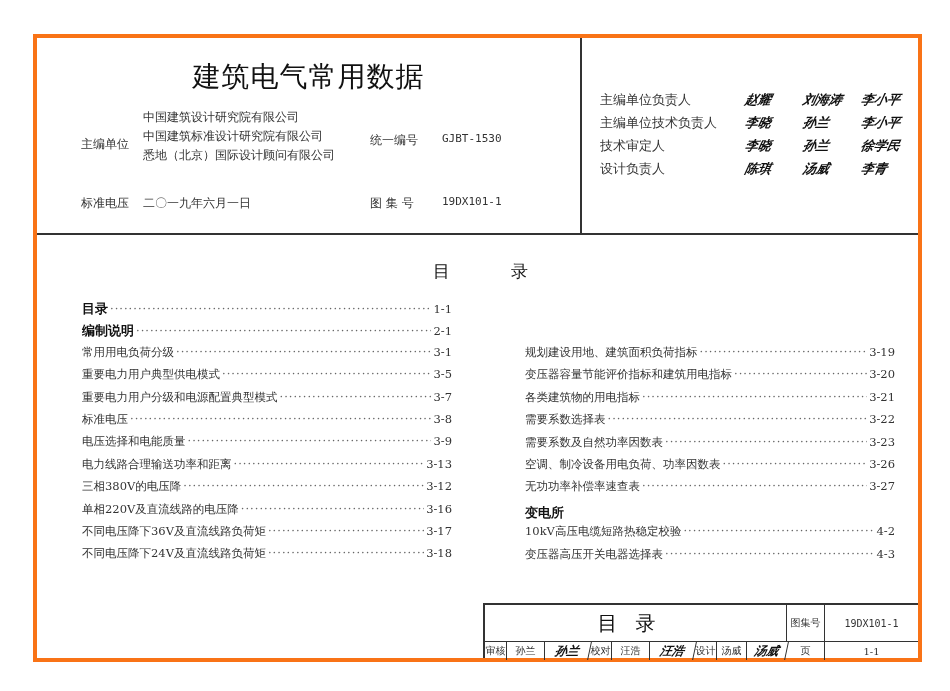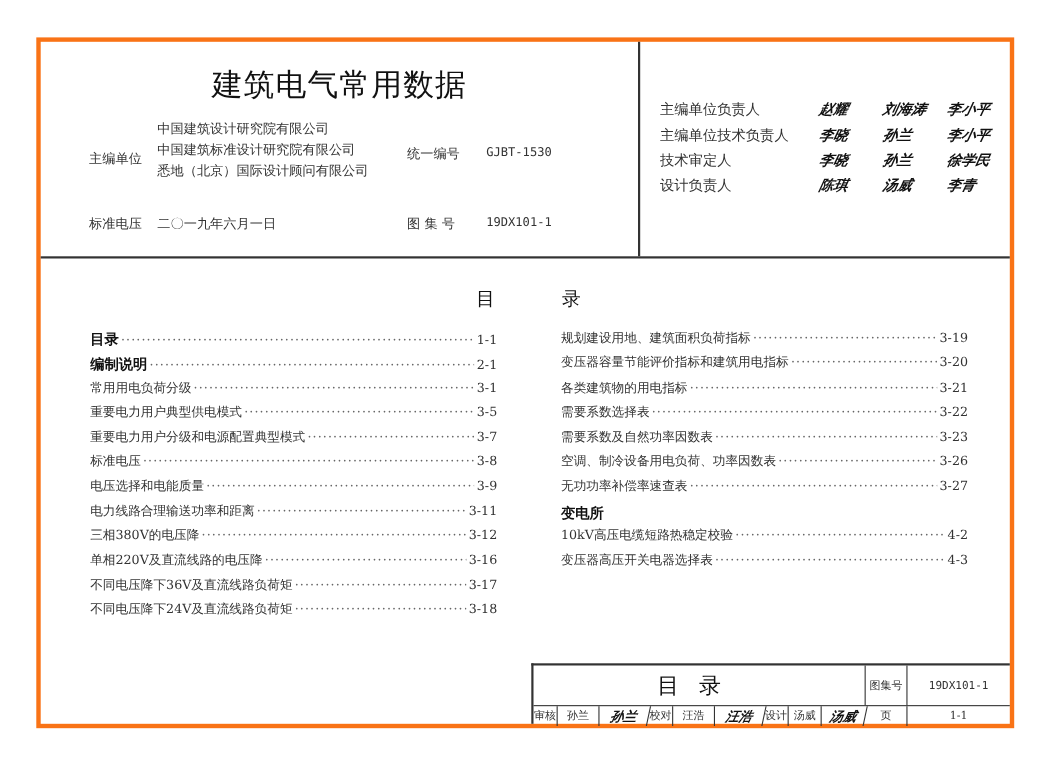--- a/index.html
+++ b/index.html
@@ -16,21 +16,21 @@
     .editor-lines { position: absolute; left: 106px; top: 70px; font-size: 12px; line-height: 19px; color: #333; }
     .resp { position: absolute; left: 563px; top: 50px; }
     .resp-row { display: flex; align-items: center; height: 23px; }
     .resp-role { width: 145px; font-size: 13px; color: #333; display: flex; justify-content: space-between; padding-right: 10px; box-sizing: border-box; }
     .sig { font-family: "DejaVu Serif", serif; font-style: italic; font-weight: bold; font-size: 13px; width: 58px; color: #111; transform: skewX(-12deg); }
 
     .toc-head { position: absolute; top: 222px; left: 0; width: 881px; }
     .toc-head span { position: absolute; font-family: "DejaVu Sans", sans-serif; font-size: 17px; color: #111; }
     .col { position: absolute; top: 262px; }
     .col.left { left: 45px; width: 370px; }
-    .col.right { left: 473px; width: 370px; }
+    .col.right { left: 488px; width: 370px; margin-top: 45px; }
     .entry { display: flex; align-items: baseline; height: 22.4px; font-size: 11.5px; color: #333; }
     .entry .t { white-space: nowrap; }
     .entry .dots { flex: 1; overflow: hidden; white-space: nowrap; color: #666; margin: 0 2px; }
     .entry .dots::after { content: "································································································································"; letter-spacing: 1px; }
     .entry .p { white-space: nowrap; font-size: 11.5px; }
     .section { height: 22.4px; font-family: "DejaVu Sans", sans-serif; font-weight: bold; font-size: 13px; color: #111; line-height: 22px; }
     .entry.bold .t { font-family: "DejaVu Sans", sans-serif; font-weight: bold; font-size: 13px; color: #111; }
 
     .tblock { position: absolute; left: 446px; top: 565px; width: 435px; height: 55px;
               border-top: 2px solid #333; border-left: 2px solid #333; box-sizing: border-box; }
@@ -128,21 +128,21 @@
         <span class="p">3-8</span>
       </div>
       <div class="entry">
         <span class="t">电压选择和电能质量</span>
         <span class="dots"></span>
         <span class="p">3-9</span>
       </div>
       <div class="entry">
         <span class="t">电力线路合理输送功率和距离</span>
         <span class="dots"></span>
-        <span class="p">3-11</span>
+        <span class="p">3-13</span>
       </div>
       <div class="entry">
         <span class="t">三相380V的电压降</span>
         <span class="dots"></span>
         <span class="p">3-12</span>
       </div>
       <div class="entry">
         <span class="t">单相220V及直流线路的电压降</span>
         <span class="dots"></span>
         <span class="p">3-16</span>

